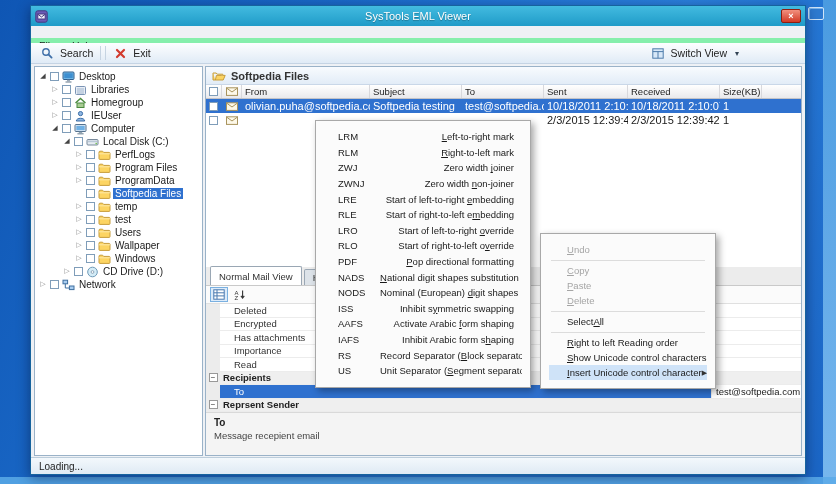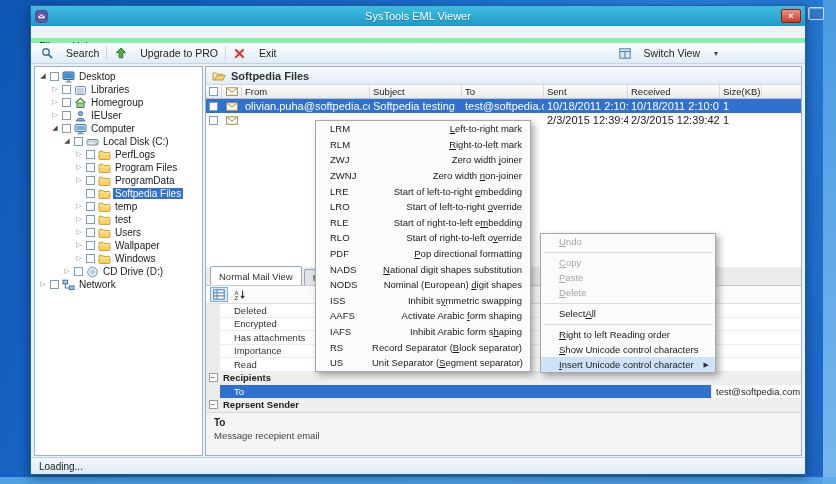--- a/index.html
+++ b/index.html
@@ -11,23 +11,23 @@
   .desk-ico{position:absolute;left:808px;top:7px;width:16px;height:13px;background:#2e7ad0;border:1px solid #cfe4f8;border-radius:2px;box-shadow:inset 1px 1px 0 #7ab4ec}
   .win{position:absolute;left:30px;top:5px;width:776px;height:470px;background:#eef1f5;border:1px solid #16639e;box-shadow:0 3px 12px rgba(0,10,40,.45)}
   .titlebar{position:absolute;top:0;left:0;right:0;height:20px;background:linear-gradient(180deg,#43bbe0,#1f9bc8);display:flex;align-items:center;padding:0 4px}
   .appico{z-index:1;display:inline-flex}
   .title{position:absolute;left:0;right:0;text-align:center;color:#fff;font-size:11px;text-shadow:0 1px 1px rgba(0,0,0,.3)}
   .closebtn{position:absolute;right:4px;top:3px;width:20px;height:14px;background:linear-gradient(180deg,#f2917f,#d13a26);border:1px solid #8e1d10;border-radius:2px;color:#fff;font-size:9px;line-height:12px;text-align:center;font-weight:bold;z-index:2}
   .closebtn::before{content:"×"}
   .menubar{position:absolute;top:32px;left:0;right:0;height:17px;background:#86efac;border-bottom:1px solid #e2e2e2;display:flex;align-items:center;font-size:10.5px;color:#222}
   .menu-item{padding:0 8px;height:100%;display:flex;align-items:center}
   .toolbar{position:absolute;top:37px;left:0;right:0;height:21px;background:linear-gradient(180deg,#fdfeff,#e0ebf6);border-bottom:1px solid #c5d4e4;display:flex;align-items:center;font-size:10.5px;color:#222;padding:0 4px}
-  .tb-item{display:flex;align-items:center;gap:12px;padding:0 5px;height:18px;white-space:nowrap}
+  .tb-item{display:flex;align-items:center;gap:6px;padding:0 5px;height:18px;white-space:nowrap}
   .tb-sep{width:1px;height:14px;background:#c6d4e2;margin:0 2px}
-  .tb-right{margin-left:auto;margin-right:78px}
+  .tb-right{margin-left:auto;margin-right:57px}
   .caret,.arrow,.sub-arrow{font-family:"DejaVu Sans",sans-serif}
   .caret{font-size:8px;color:#345;margin-left:2px}
   .tree-panel{position:absolute;left:3px;top:60px;width:169px;bottom:18px;background:#fff;border:1px solid #9ab2c8;overflow:hidden;padding-top:3px}
   .trow{display:flex;align-items:center;gap:2px;height:13px;font-size:10px;color:#1a1a1a;white-space:nowrap}
   .arrow{width:10px;flex:0 0 10px;font-size:7px;color:#444;text-align:center;line-height:13px}
   .arrow.collapsed{color:#8a8a8a}
   .cb{width:9px;height:9px;border:1px solid #7f9db9;background:#fff;flex:0 0 9px;display:inline-block}
   .ic{display:inline-flex;width:14px;flex:0 0 14px;justify-content:center;align-items:center}
   .tlabel{padding:0 2px}
   .tlabel.sel{background:var(--c-selection,#2f71cf);color:#fff}
@@ -52,21 +52,21 @@
   .minus{width:9px;height:9px;border:1px solid #999;background:#fff;font-size:8px;line-height:7px;text-align:center;color:#333}
   .pname{width:492px;flex:0 0 492px;display:flex;align-items:center;padding-left:14px;color:#333;border-right:1px solid #ececec;overflow:hidden;white-space:nowrap}
   .pvalue{flex:1;display:flex;align-items:center;padding-left:4px;color:#222;background:#fff;overflow:hidden;white-space:nowrap}
   .prow.group{background:#efefef}
   .prow.group .pname{flex:1;width:auto;border-right:none;font-weight:bold;padding-left:3px;color:#222}
   .prow.selrow .pname{background:var(--c-selection,#2f71cf);color:#fff}
   .pdesc{position:absolute;top:345px;left:0;right:0;bottom:0;background:#f4f4f4;border-top:1px solid #d9d9d9;padding:4px 8px}
   .pdesc-title{font-size:10px;font-weight:bold;color:#222}
   .pdesc-text{font-size:9.5px;color:#444;margin-top:2px}
   .statusbar{position:absolute;left:0;right:0;bottom:0;height:17px;background:linear-gradient(180deg,#f3f8fc,#dfeaf4);border-top:1px solid #bccddb;display:flex;align-items:center;padding:0 8px;font-size:10px;color:#222}
-  .menu{position:absolute;background:#fbfbfb;border:1px solid #a8a8a8;box-shadow:3px 3px 7px rgba(0,0,0,.35);padding:0;font-size:9.5px;color:#1a1a1a;z-index:50}
+  .menu{position:absolute;background:#fbfbfb;border:1px solid #a8a8a8;box-shadow:3px 3px 7px rgba(0,0,0,.35);padding:8px;font-size:9.5px;color:#1a1a1a;z-index:50}
   .ctx-unicode{left:315px;top:120px;width:216px}
   .ctx-edit{left:540px;top:233px;width:176px}
   .mi{display:flex;align-items:center;height:15px;padding:0 6px 0 18px;white-space:nowrap;overflow:hidden}
   .ctx-unicode .mi{height:15.6px;padding:0 8px 0 14px}
   .mi.disabled{color:#a5a5a5}
   .mi.hl{background:var(--c-menu_highlight,#cfe3f8)}
   .sub-arrow{font-size:7px;color:#333;margin-left:auto}
   .uk{width:42px;flex:0 0 42px}
   .ud{flex:1;text-align:right}
   .msep{height:6px;display:flex;align-items:center;padding:0 2px}
@@ -100,28 +100,20 @@
         <span class="tb-item">
           <span class="ic">
             <svg width="12" height="12" viewBox="0 0 12 12">
               <circle cx="5" cy="5" r="3.2" fill="none" stroke="#3f6fa8" stroke-width="1.4"></circle>
               <line x1="7.4" y1="7.4" x2="10.6" y2="10.6" stroke="#3f6fa8" stroke-width="1.8" stroke-linecap="round"></line>
             </svg>
           </span>
           <span>Search</span>
         </span>
         <span class="tb-sep"></span>
-        <span class="tb-item">
-          <span class="ic">
-            <svg width="12" height="12" viewBox="0 0 12 12">
-              <path d="M6 1 L10.6 5.6 L7.8 5.6 L7.8 10.8 L4.2 10.8 L4.2 5.6 L1.4 5.6 Z" fill="#4fae3f" stroke="#2e7d24"></path>
-            </svg>
-          </span>
-          <span>Upgrade to PRO</span>
-        </span>
         <span class="tb-sep"></span>
         <span class="tb-item">
           <span class="ic">
             <svg width="11" height="11" viewBox="0 0 11 11">
               <path d="M2 2 L9 9 M9 2 L2 9" stroke="#d23b2e" stroke-width="2.2" stroke-linecap="round"></path>
             </svg>
           </span>
           <span>Exit</span>
         </span>
         <span class="tb-item tb-right">
@@ -505,26 +497,26 @@
       </div>
       <div class="mi">
         <span class="uk">ZWNJ</span>
         <span class="ud">Zero width <u>n</u>on-joiner</span>
       </div>
       <div class="mi">
         <span class="uk">LRE</span>
         <span class="ud">Start of left-to-right <u>e</u>mbedding</span>
       </div>
       <div class="mi">
+        <span class="uk">RLE</span>
+        <span class="ud">Start of right-to-left e<u>m</u>bedding</span>
+      </div>
+      <div class="mi">
         <span class="uk">LRO</span>
         <span class="ud">Start of left-to-right <u>o</u>verride</span>
-      </div>
-      <div class="mi">
-        <span class="uk">RLE</span>
-        <span class="ud">Start of right-to-left e<u>m</u>bedding</span>
       </div>
       <div class="mi">
         <span class="uk">RLO</span>
         <span class="ud">Start of right-to-left o<u>v</u>erride</span>
       </div>
       <div class="mi">
         <span class="uk">PDF</span>
         <span class="ud"><u>P</u>op directional formatting</span>
       </div>
       <div class="mi">

